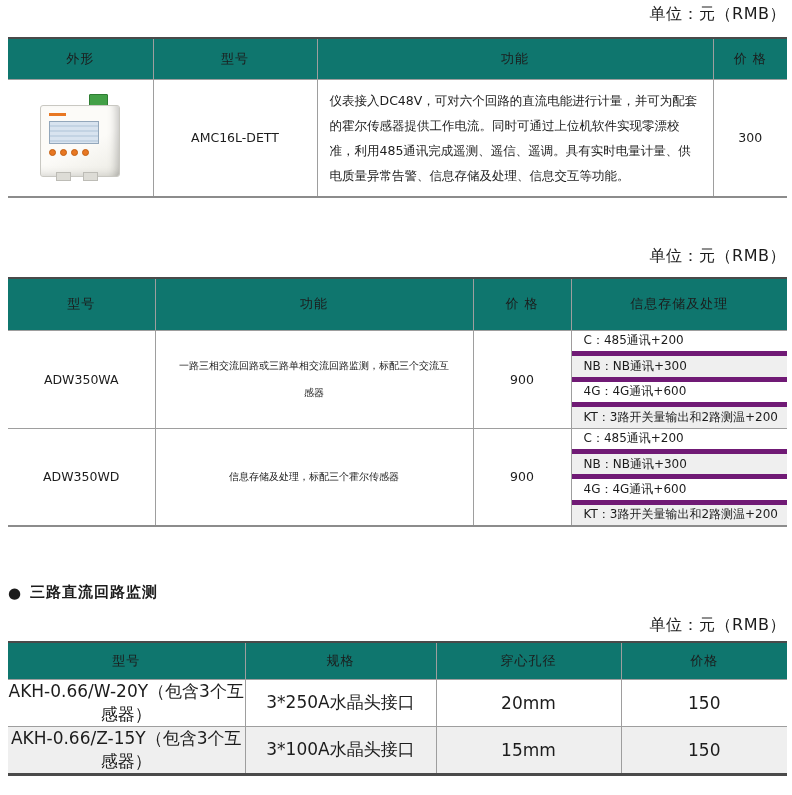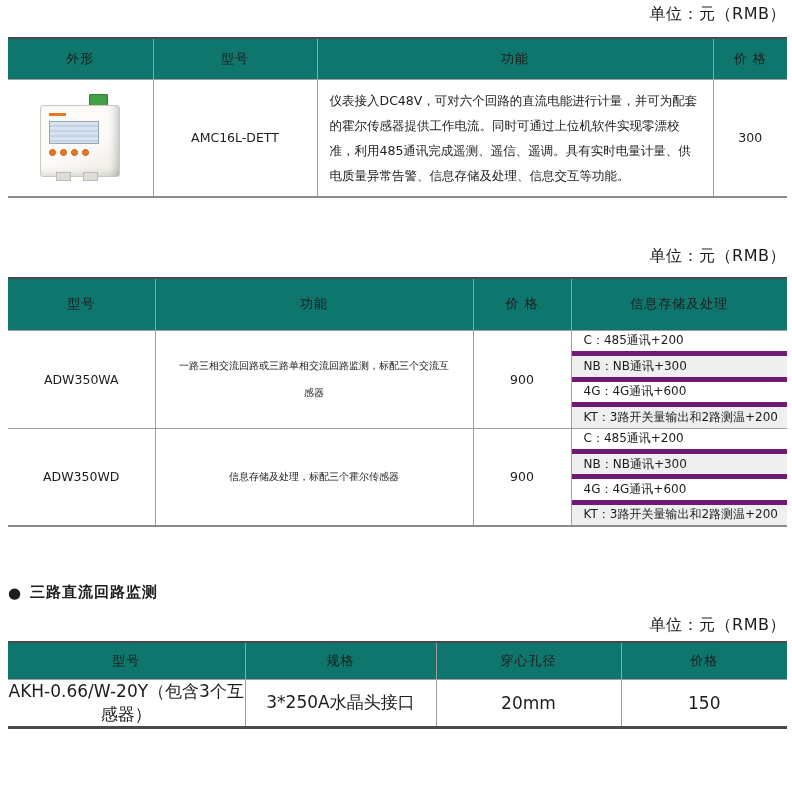--- a/index.html
+++ b/index.html
@@ -191,14 +191,20 @@
       <th>价格</th>
     </tr>
   </thead>
   <tbody>
     <tr>
       <td>AKH-0.66/W-20Y（包含3个互感器）</td>
       <td>3*250A水晶头接口</td>
       <td>20mm</td>
       <td>150</td>
     </tr>
+    <tr class="alt">
+      <td>AKH-0.66/Z-15Y（包含3个互感器）</td>
+      <td>3*100A水晶头接口</td>
+      <td>15mm</td>
+      <td>150</td>
+    </tr>
   </tbody>
 </table>
 
 </body></html>

